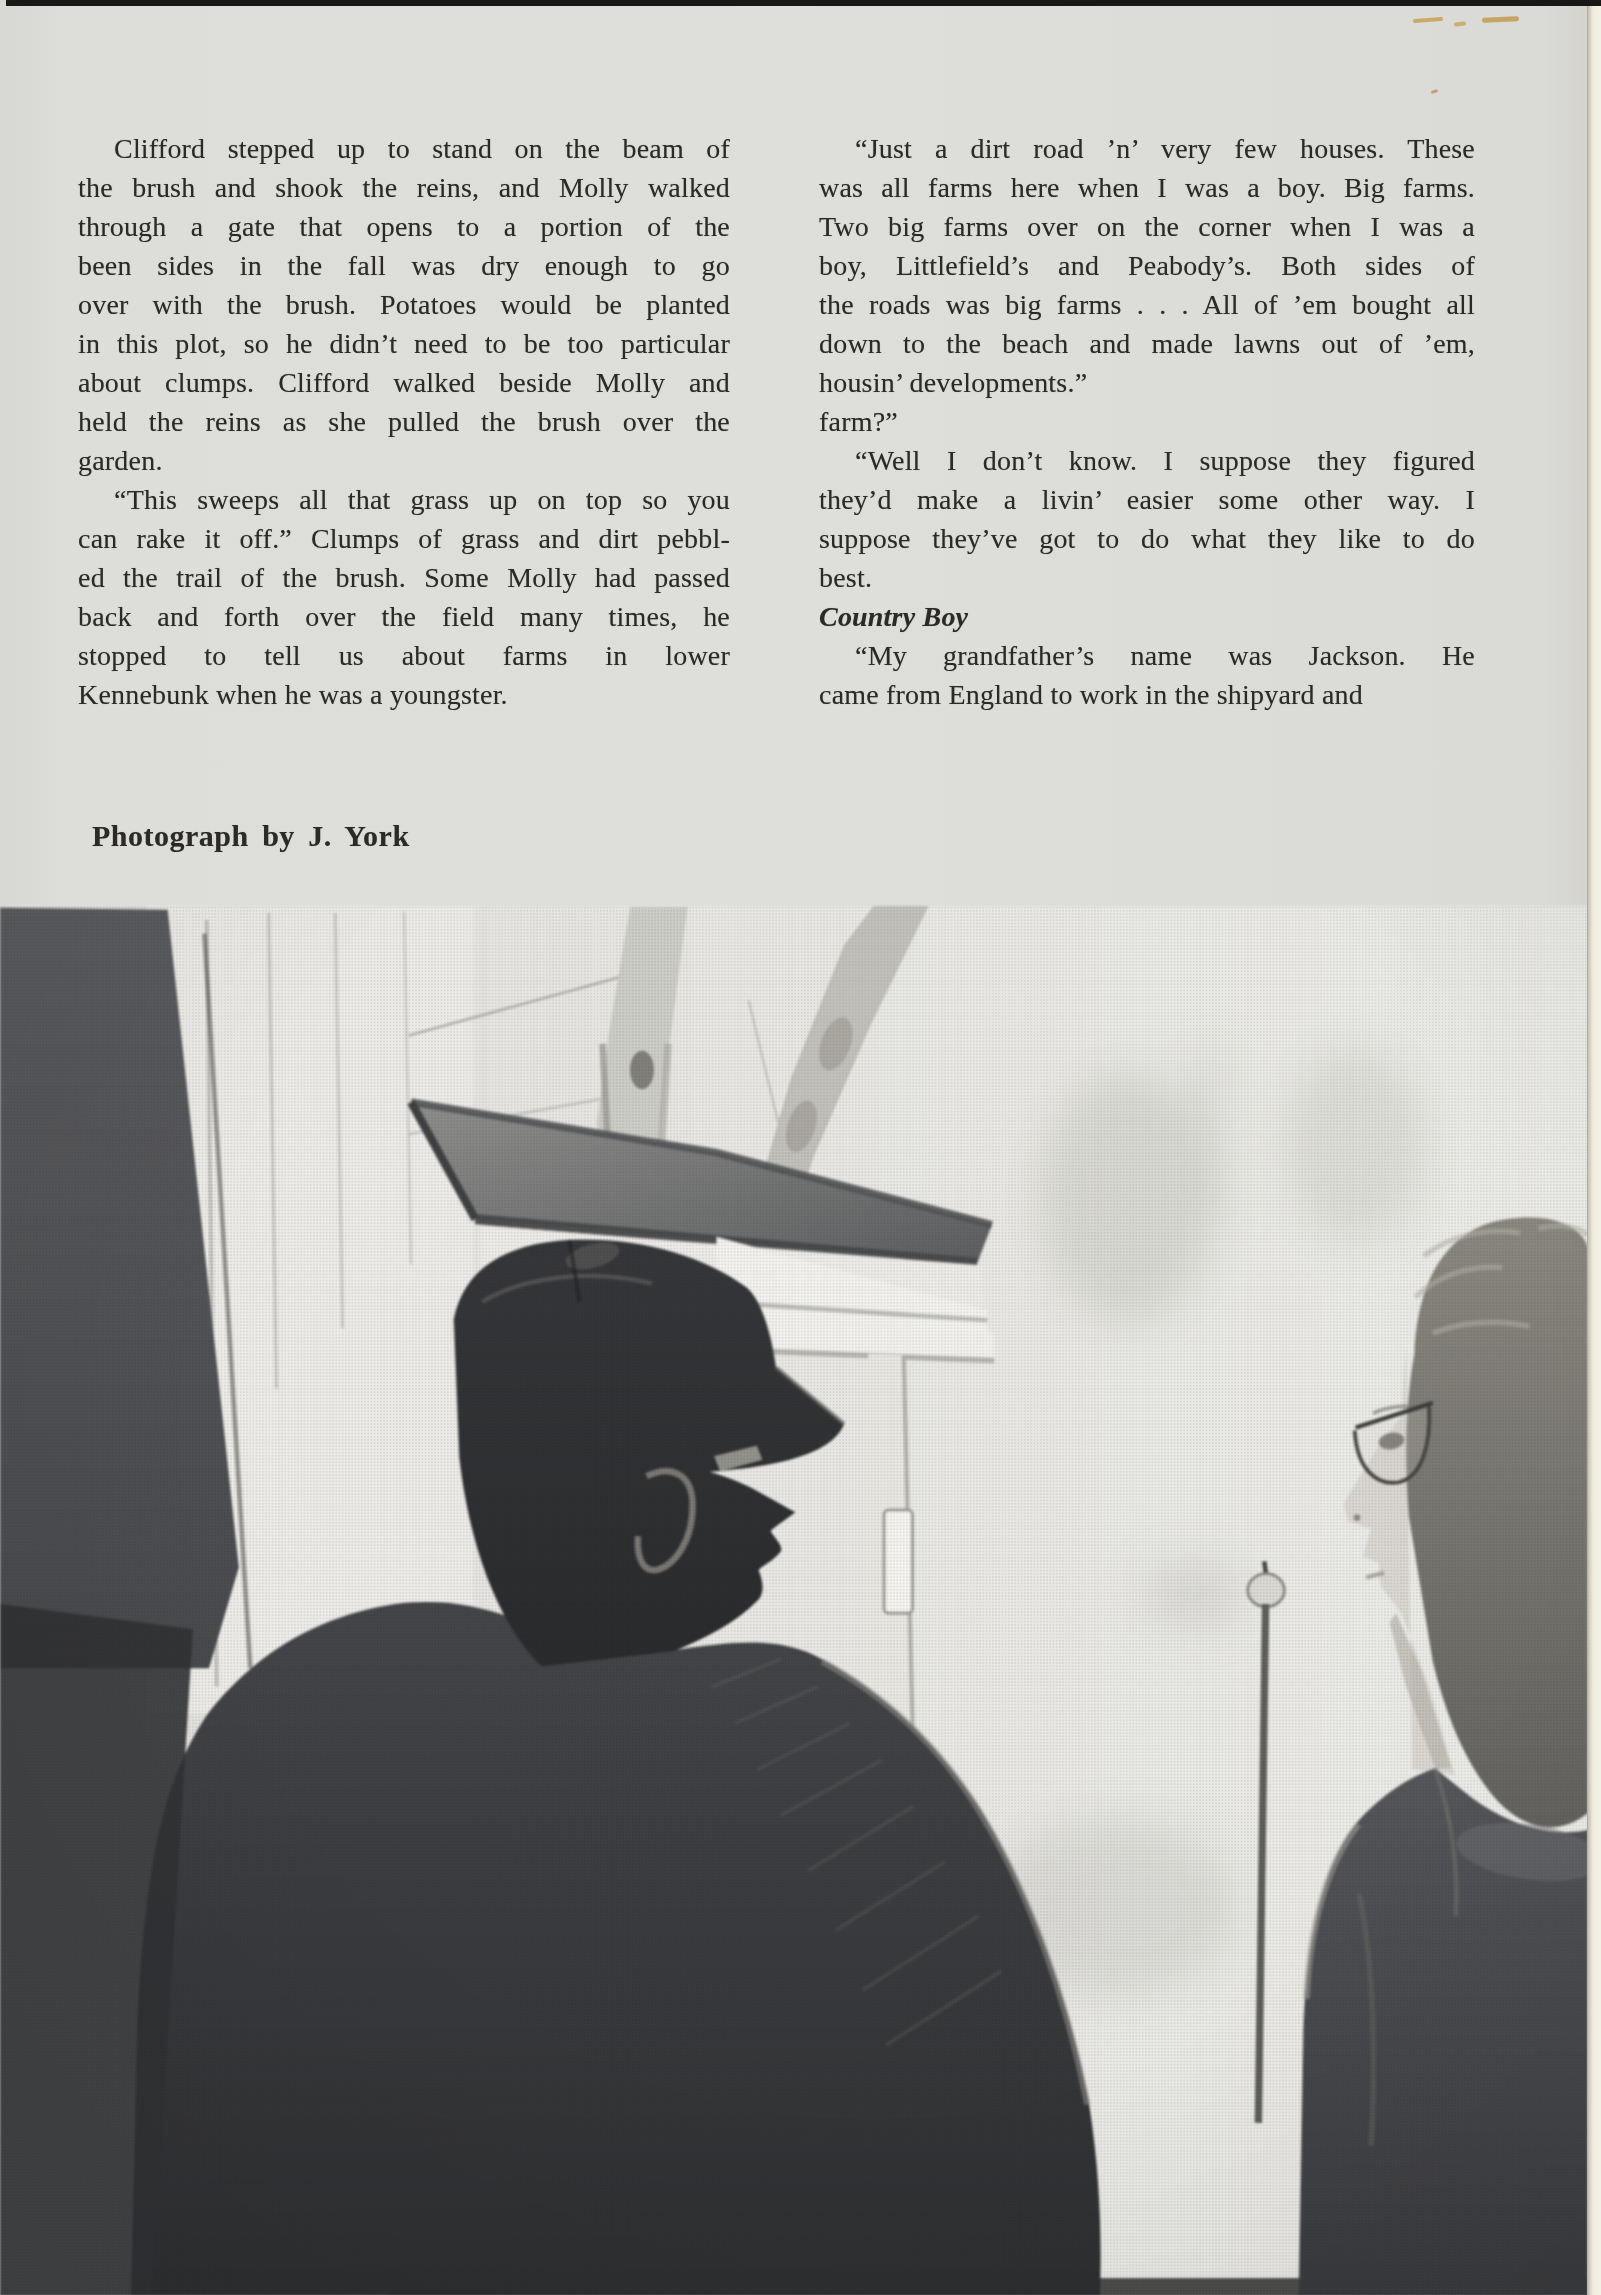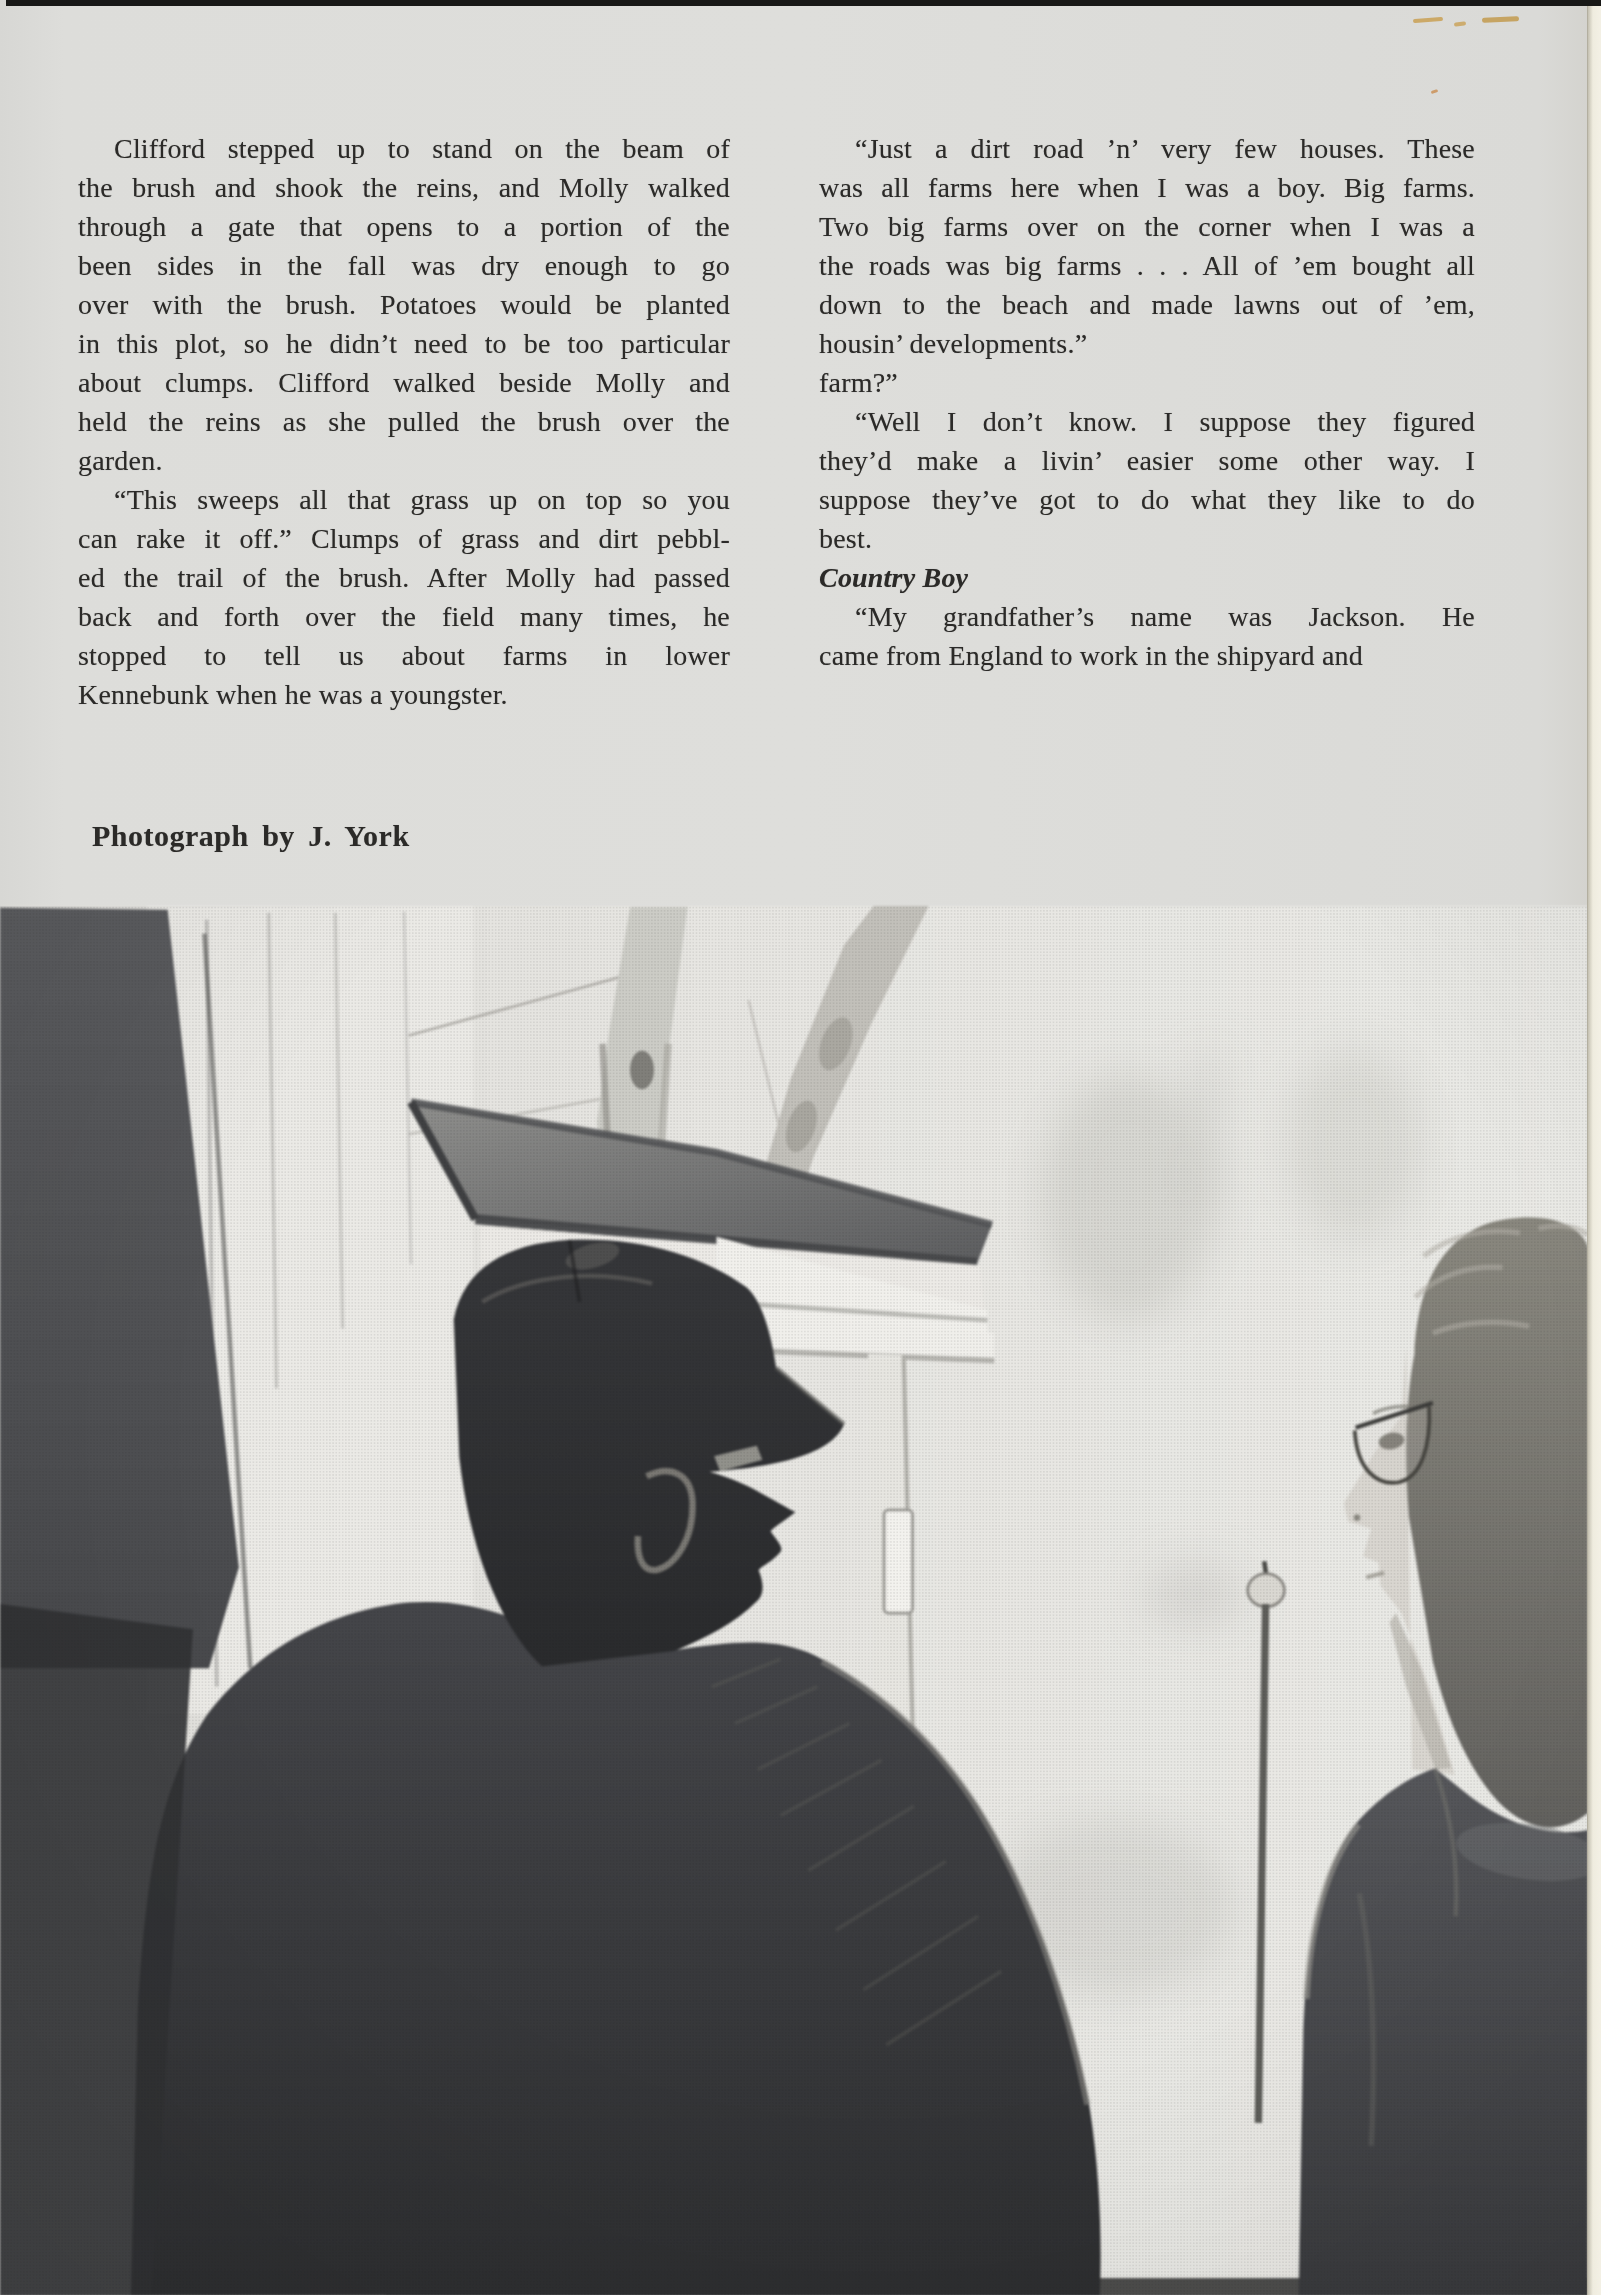--- a/index.html
+++ b/index.html
@@ -54,29 +54,30 @@
         <div class="tline">the brush and shook the reins, and Molly walked</div>
         <div class="tline">through a gate that opens to a portion of the</div>
         <div class="tline">been sides in the fall was dry enough to go</div>
         <div class="tline">over with the brush. Potatoes would be planted</div>
         <div class="tline">in this plot, so he didn’t need to be too particular</div>
         <div class="tline">about clumps. Clifford walked beside Molly and</div>
         <div class="tline">held the reins as she pulled the brush over the</div>
         <div class="tline last">garden.</div>
         <div class="tline indent">“This sweeps all that grass up on top so you</div>
         <div class="tline">can rake it off.” Clumps of grass and dirt pebbl-</div>
-        <div class="tline">ed the trail of the brush. After Molly had passed</div>
+        <div class="tline">ed the trail of the brush. Some Molly had passed</div>
         <div class="tline">back and forth over the field many times, he</div>
         <div class="tline">stopped to tell us about farms in lower</div>
         <div class="tline last">Kennebunk when he was a youngster.</div>
       </div>
     <div class="col right">
         <div class="tline indent">“Just a dirt road ’n’ very few houses. These</div>
         <div class="tline">was all farms here when I was a boy. Big farms.</div>
         <div class="tline">Two big farms over on the corner when I was a</div>
+        <div class="tline">boy, Littlefield’s and Peabody’s. Both sides of</div>
         <div class="tline">the roads was big farms . . . All of ’em bought all</div>
         <div class="tline">down to the beach and made lawns out of ’em,</div>
         <div class="tline last">housin’ developments.”</div>
         <div class="tline last">farm?”</div>
         <div class="tline indent">“Well I don’t know. I suppose they figured</div>
         <div class="tline">they’d make a livin’ easier some other way. I</div>
         <div class="tline">suppose they’ve got to do what they like to do</div>
         <div class="tline last">best.</div>
         <div class="col-heading">Country Boy</div>
         <div class="tline indent">“My grandfather’s name was Jackson. He</div>

